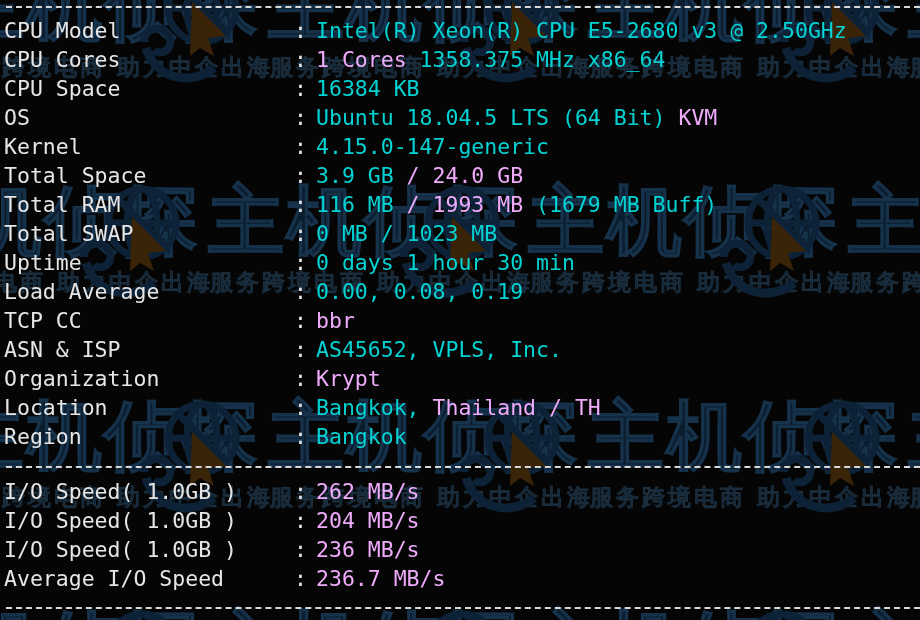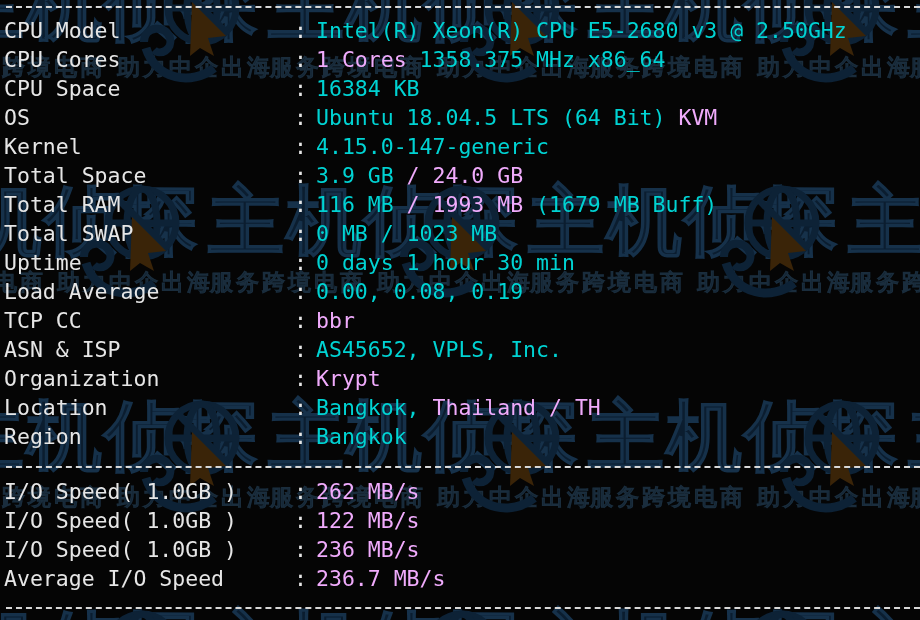--- a/index.html
+++ b/index.html
@@ -286,19 +286,19 @@
         <div class="row" style="top: 190px;"><span class="label">Total RAM</span><span class="colon">:</span><span class="value"><span class="c-cyan">116 MB </span><span class="c-yellow">/ 1993 MB</span><span class="c-cyan"> (1679 MB Buff)</span></span></div>
         <div class="row" style="top: 219px;"><span class="label">Total SWAP</span><span class="colon">:</span><span class="value"><span class="c-cyan">0 MB / 1023 MB</span></span></div>
         <div class="row" style="top: 248px;"><span class="label">Uptime</span><span class="colon">:</span><span class="value"><span class="c-cyan">0 days 1 hour 30 min</span></span></div>
         <div class="row" style="top: 277px;"><span class="label">Load Average</span><span class="colon">:</span><span class="value"><span class="c-cyan">0.00, 0.08, 0.19</span></span></div>
         <div class="row" style="top: 306px;"><span class="label">TCP CC</span><span class="colon">:</span><span class="value"><span class="c-yellow">bbr</span></span></div>
         <div class="row" style="top: 335px;"><span class="label">ASN &amp; ISP</span><span class="colon">:</span><span class="value"><span class="c-cyan">AS45652, VPLS, Inc.</span></span></div>
         <div class="row" style="top: 364px;"><span class="label">Organization</span><span class="colon">:</span><span class="value"><span class="c-yellow">Krypt</span></span></div>
         <div class="row" style="top: 393px;"><span class="label">Location</span><span class="colon">:</span><span class="value"><span class="c-cyan">Bangkok, </span><span class="c-yellow">Thailand / TH</span></span></div>
         <div class="row" style="top: 422px;"><span class="label">Region</span><span class="colon">:</span><span class="value"><span class="c-cyan">Bangkok</span></span></div>
         <div class="row" style="top: 477px;"><span class="label">I/O Speed( 1.0GB )</span><span class="colon">:</span><span class="value"><span class="c-yellow">262 MB/s</span></span></div>
-        <div class="row" style="top: 506px;"><span class="label">I/O Speed( 1.0GB )</span><span class="colon">:</span><span class="value"><span class="c-yellow">122 MB/s</span></span></div>
+        <div class="row" style="top: 506px;"><span class="label">I/O Speed( 1.0GB )</span><span class="colon">:</span><span class="value"><span class="c-yellow">204 MB/s</span></span></div>
         <div class="row" style="top: 535px;"><span class="label">I/O Speed( 1.0GB )</span><span class="colon">:</span><span class="value"><span class="c-yellow">236 MB/s</span></span></div>
         <div class="row" style="top: 564px;"><span class="label">Average I/O Speed</span><span class="colon">:</span><span class="value"><span class="c-yellow">236.7 MB/s</span></span></div>
       </div>
   </div>
 
 </div>
 
 </body></html>

